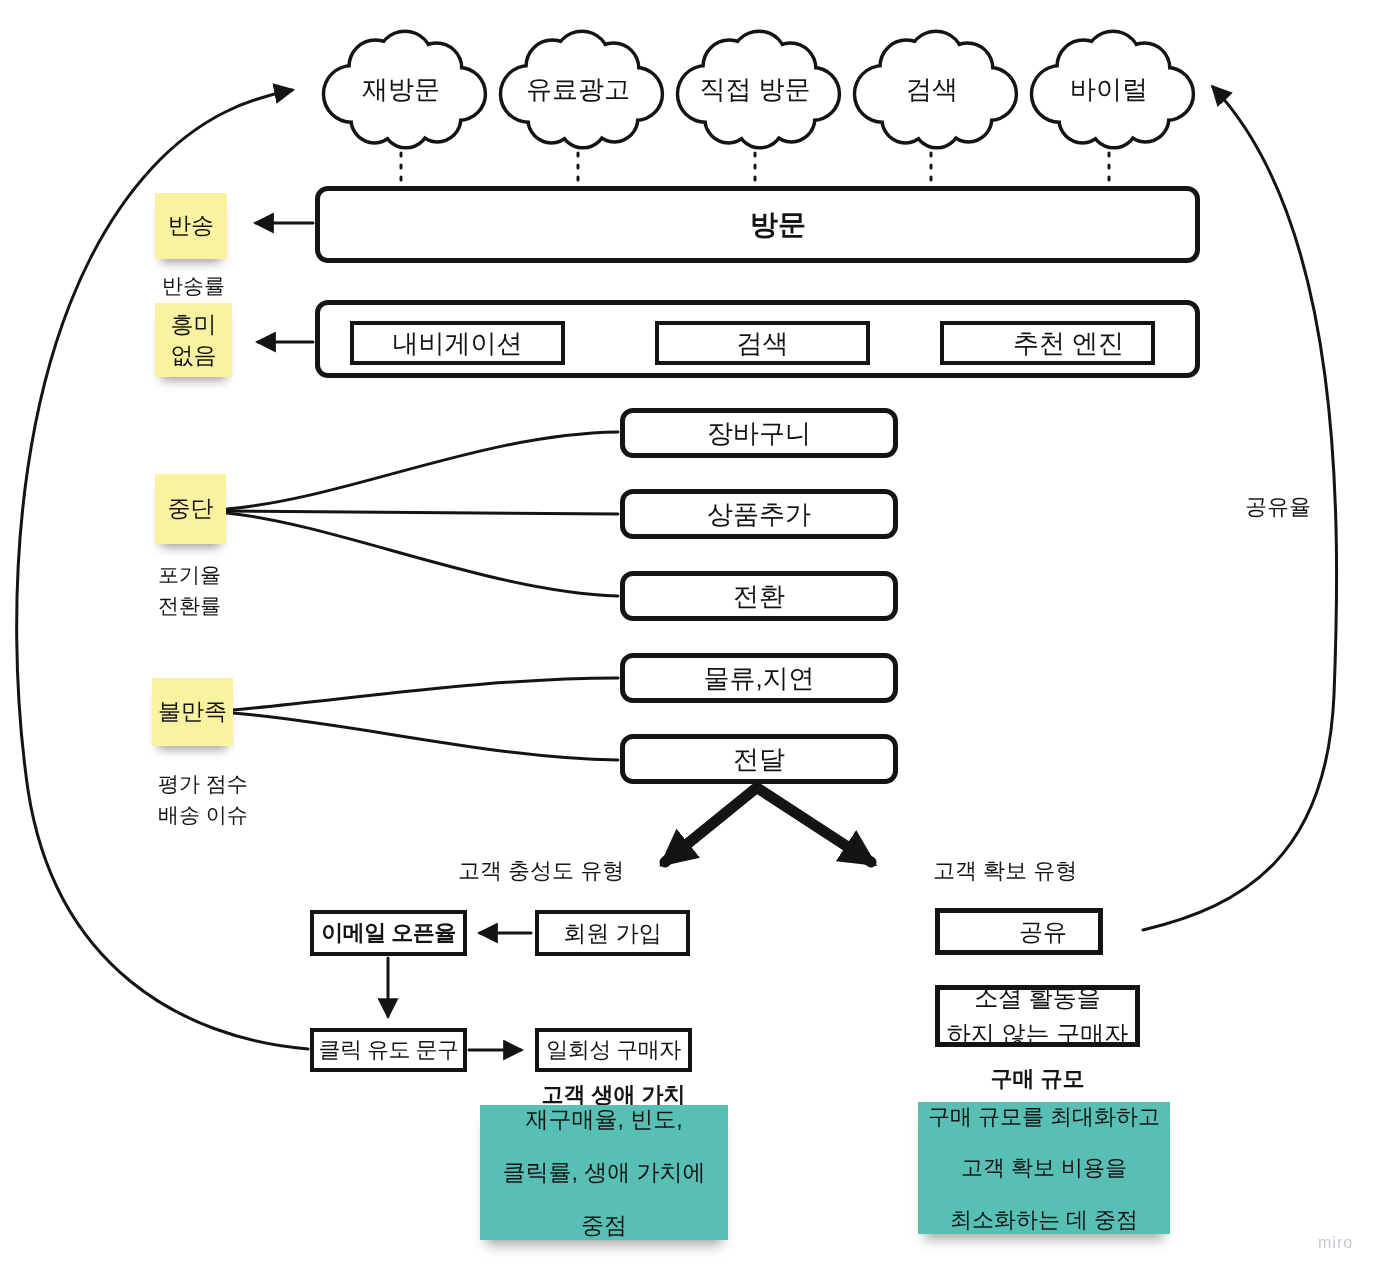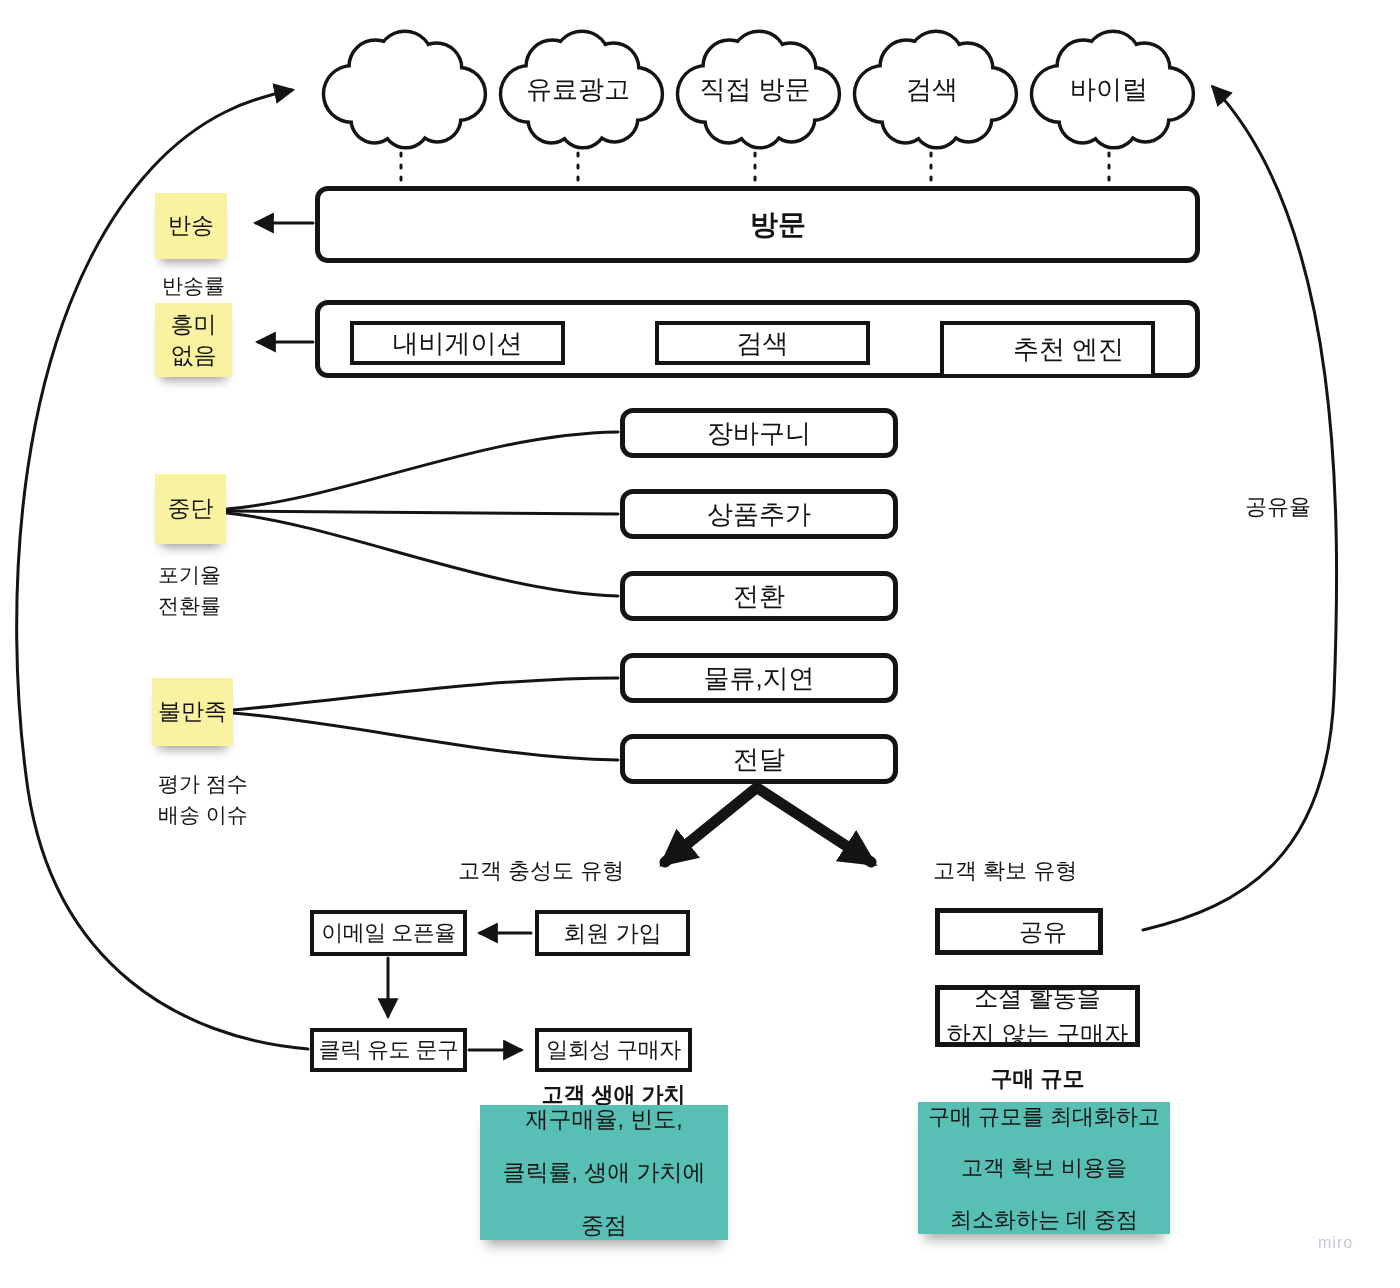--- a/index.html
+++ b/index.html
@@ -88,20 +88,23 @@
     <path class="ln" d="M233 710 C 360 698, 490 678, 618 678"></path>
     <path class="ln" d="M233 713 C 360 724, 490 758, 618 760"></path>
 
     <path class="ln thick" d="M755 789 L 665 862" marker-end="url(#arrBig)"></path>
     <path class="ln thick" d="M759 789 L 871 862" marker-end="url(#arrBig)"></path>
 
     <path class="ln" d="M308 1049 C 180 1038, 55 965, 28 790 C 2 610, 12 320, 152 168 C 202 114, 252 98, 292 90" marker-end="url(#arr)"></path>
     <path class="ln" d="M1143 930 C 1245 906, 1327 855, 1334 695 C 1341 515, 1343 225, 1213 87" marker-end="url(#arr)"></path>
   </svg>
 
+  <div class="abs cloud-label" style="left:312px;top:25px;width:178px;height:128px;">
+    <span>재방문</span>
+  </div>
   <div class="abs cloud-label" style="left:489px;top:25px;width:178px;height:128px;">
     <span>유료광고</span>
   </div>
   <div class="abs cloud-label" style="left:666px;top:25px;width:178px;height:128px;">
     <span>직접 방문</span>
   </div>
   <div class="abs cloud-label" style="left:843px;top:25px;width:178px;height:128px;">
     <span>검색</span>
   </div>
   <div class="abs cloud-label" style="left:1020px;top:25px;width:178px;height:128px;">
@@ -117,21 +120,21 @@
   </div>
   <div class="abs note" style="left:162px;top:272px;">반송률</div>
 
   <div class="abs box" style="left:315px;top:300px;width:885px;height:78px;">
     <div class="box sq" style="position:absolute;left:30px;top:16px;width:215px;height:44px;">
       <span>내비게이션</span>
     </div>
     <div class="box sq" style="position:absolute;left:335px;top:16px;width:215px;height:44px;">
       <span>검색</span>
     </div>
-    <div class="box sq" style="position:absolute;left:620px;top:16px;width:215px;height:57px;padding-left:42px;">
+    <div class="box sq" style="position:absolute;left:620px;top:16px;width:215px;height:44px;padding-left:42px;">
       <span>추천 엔진</span>
     </div>
   </div>
 
   <div class="abs sticky" style="left:155px;top:303px;width:77px;height:74px;">
     <span>흥미</span>
     <span>없음</span>
   </div>
 
   <div class="abs box" style="left:620px;top:408px;width:278px;height:50px;">
@@ -159,21 +162,21 @@
 
   <div class="abs sticky" style="left:152px;top:678px;width:81px;height:68px;">
     <span>불만족</span>
   </div>
   <div class="abs note" style="left:158px;top:770px;">평가 점수</div>
   <div class="abs note" style="left:158px;top:801px;">배송 이슈</div>
 
   <div class="abs branch-label" style="left:458px;top:856px;">고객 충성도 유형</div>
   <div class="abs branch-label" style="left:933px;top:856px;">고객 확보 유형</div>
 
-  <div class="abs box sq tight" style="left:310px;top:910px;width:157px;height:46px;font-size:22px;">
+  <div class="abs box sq tight" style="left:310px;top:910px;width:157px;height:46px;font-size:22px;font-weight:bold;">
     <span>이메일 오픈율</span>
   </div>
   <div class="abs box sq" style="left:535px;top:910px;width:155px;height:46px;font-size:23px;">
     <span>회원 가입</span>
   </div>
   <div class="abs box sq tight" style="left:310px;top:1028px;width:157px;height:44px;font-size:22px;">
     <span>클릭 유도 문구</span>
   </div>
   <div class="abs box sq tight" style="left:535px;top:1028px;width:157px;height:44px;font-size:22px;">
     <span>일회성 구매자</span>

